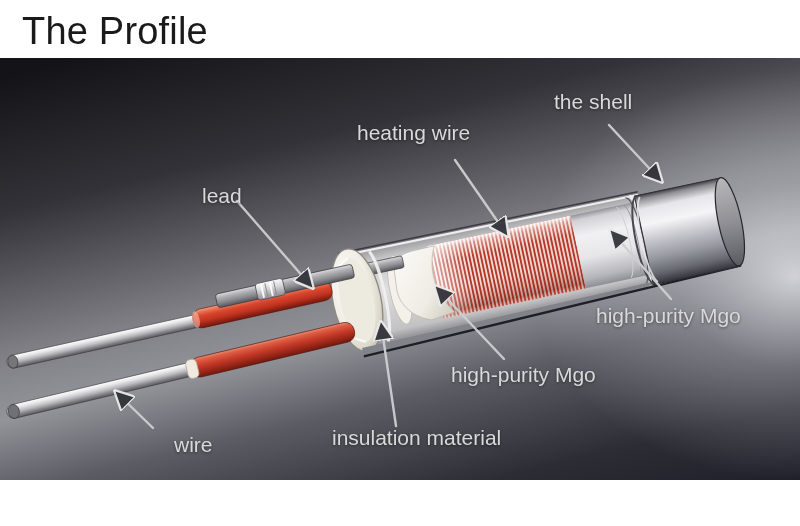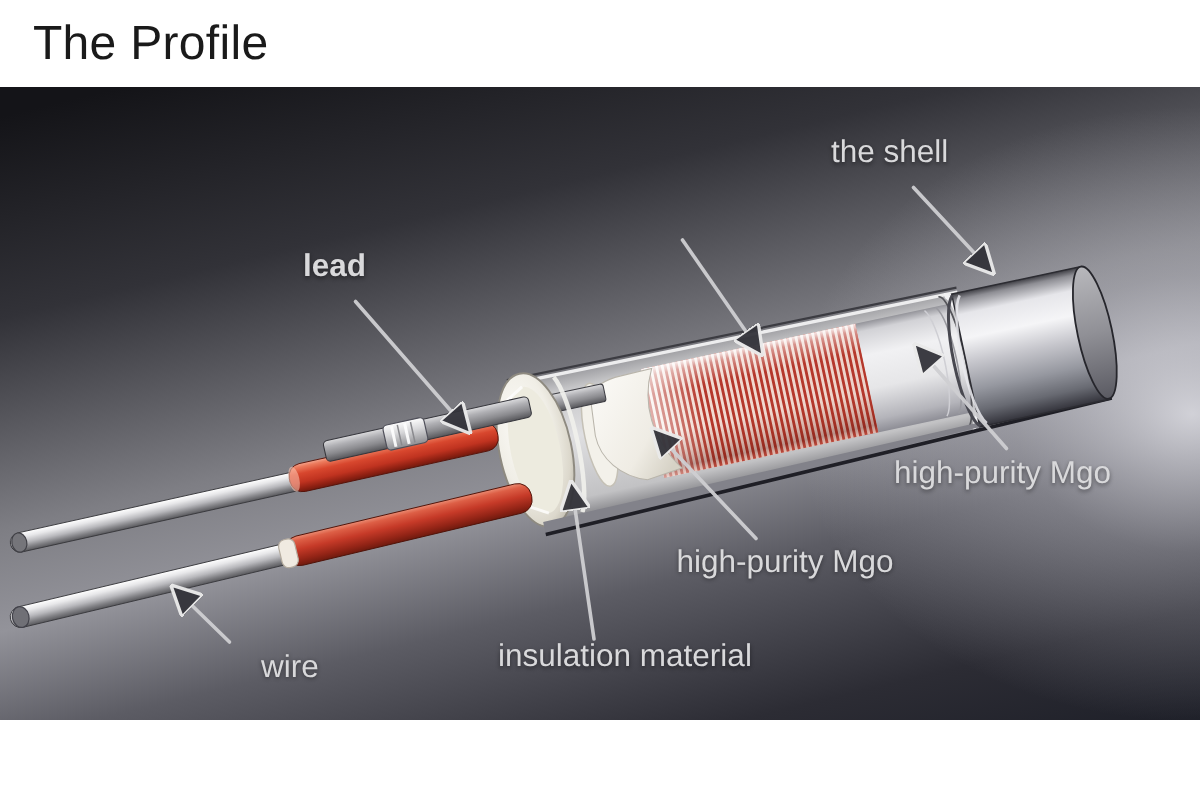--- a/index.html
+++ b/index.html
@@ -2,33 +2,33 @@
 <html><head>
 <meta charset="utf-8">
 <style>
   html,body{margin:0;padding:0;background:#ffffff;}
   .page{
     position:relative;width:800px;height:526px;overflow:hidden;
     background:#ffffff;font-family:"Liberation Sans","DejaVu Sans",sans-serif;
   }
   .title{
     position:absolute;left:22px;top:10px;
-    font-size:32px;color:#1a1a1a;letter-spacing:0.2px;text-align:center;
+    font-size:38px;color:#1a1a1a;letter-spacing:0.2px;text-align:center;
   }
   .photo{
     position:absolute;left:0;top:58px;width:800px;height:388px;
   }
   .photo svg{position:absolute;left:0;top:0;}
   .lbl{
     position:absolute;font-size:21px;color:#d9d9db;white-space:nowrap;
     text-shadow:0 1px 3px rgba(0,0,0,0.45);z-index:5;
   }
   .lbl-shell{left:554px;top:32px;}
   .lbl-heating{left:357px;top:63px;}
-  .lbl-lead{left:202px;top:108px;font-weight:bold;}
+  .lbl-lead{left:202px;top:126px;}
   .lbl-mgo-right{left:596px;top:246px;}
   .lbl-mgo-left{left:451px;top:305px;}
   .lbl-insulation{left:316px;top:368px;margin-left:16px;}
   .lbl-wire{left:146px;top:375px;margin-left:28px;}
 </style>
 </head>
 <body>
 
 <div class="page">
   <div class="title">The Profile</div>
@@ -208,19 +208,20 @@
         <line x1="455" y1="102" x2="507" y2="177" marker-end="url(#arrowHead)"></line>
         <line x1="237" y1="143" x2="312" y2="229" marker-end="url(#arrowHead)"></line>
         <line x1="671" y1="241" x2="611" y2="173" marker-end="url(#arrowHead)"></line>
         <line x1="504" y1="301" x2="436" y2="229" marker-end="url(#arrowHead)"></line>
         <line x1="396" y1="368" x2="381" y2="265" marker-end="url(#arrowHead)"></line>
         <line x1="153" y1="370" x2="116" y2="334" marker-end="url(#arrowHead)"></line>
       </g>
     </svg>
 
     <div class="lbl lbl-shell">the shell</div>
+    <div class="lbl lbl-heating">heating wire</div>
     <div class="lbl lbl-lead">lead</div>
     <div class="lbl lbl-mgo-right">high-purity Mgo</div>
     <div class="lbl lbl-mgo-left">high-purity Mgo</div>
     <div class="lbl lbl-insulation">insulation material</div>
     <div class="lbl lbl-wire">wire</div>
   </div>
 </div>
 
 </body></html>

